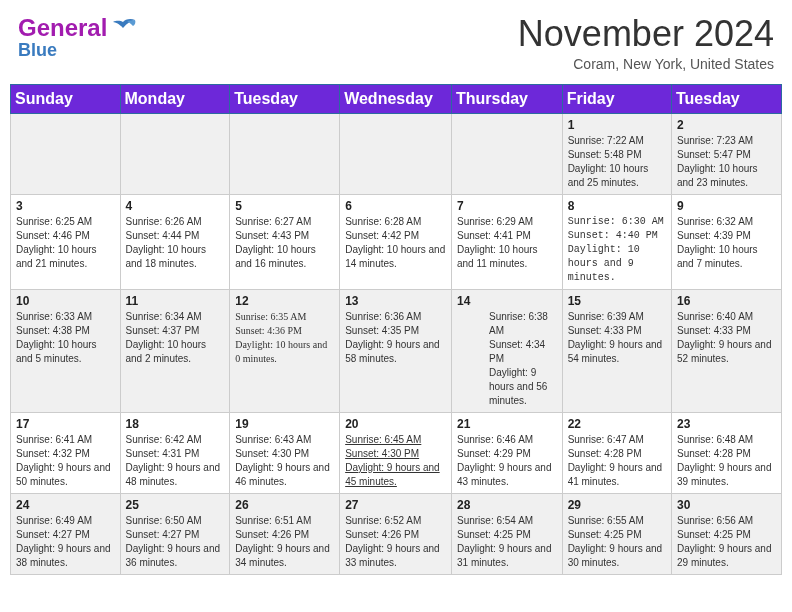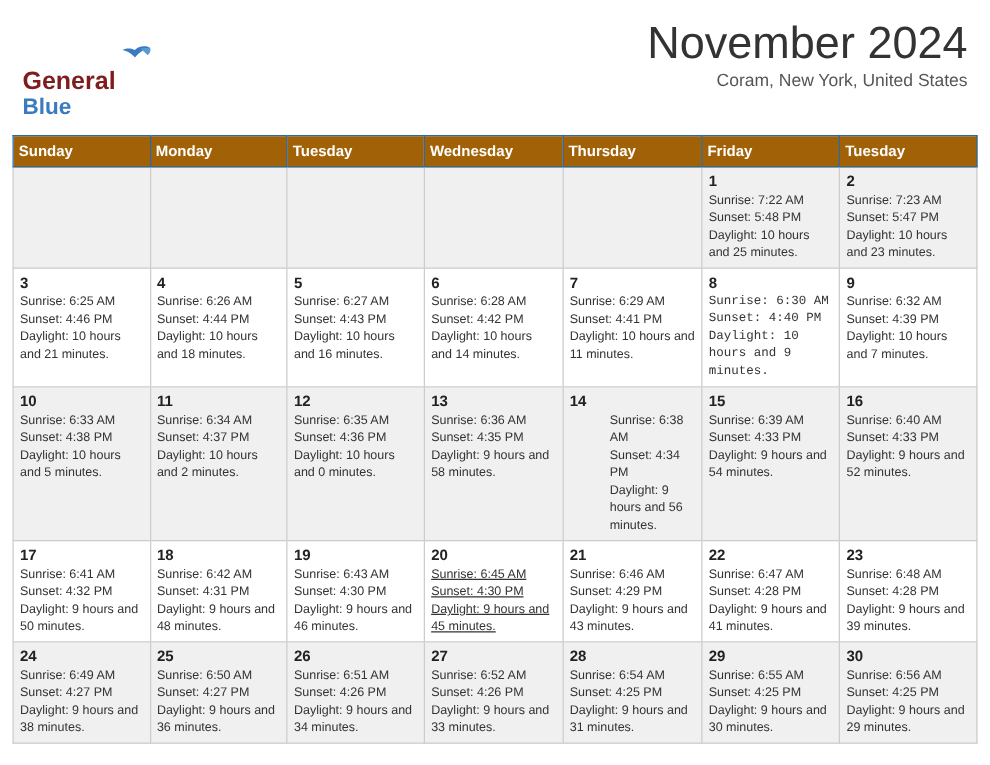--- a/index.html
+++ b/index.html
@@ -20,24 +20,23 @@
     .logo {
       display: flex;
       flex-direction: column;
       align-items: flex-start;
     }
     .logo-top {
       display: flex;
       align-items: center;
     }
     .logo-text-general {
-      font-size: 20px;
+      font-size: 24px;
       font-weight: bold;
-      color: #7f1d1d;
-      margin-top: 40px;
+      color: #a21caf;
     }
     .logo-bird {
       width: 28px;
       height: 20px;
       margin-left: 2px;
     }
     .logo-text-blue {
       font-size: 18px;
       font-weight: bold;
       color: #3a7bbf;
@@ -56,25 +55,25 @@
       font-size: 14px;
       color: #555;
       margin-top: 2px;
     }
     .calendar {
       width: 100%;
       border-collapse: collapse;
       font-size: 10.5px;
     }
     .calendar thead th {
-      background-color: #a16207;
+      background-color: #6d28d9;
       color: #fff;
       padding: 5px 4px;
       text-align: left;
-      font-size: 12px;
+      font-size: 16px;
       font-weight: bold;
       border: 1px solid #2c6aa0;
     }
     .calendar tbody td {
       vertical-align: top;
       border: 1px solid #ccc;
       padding: 4px 5px;
       width: 113px;
       min-height: 80px;
     }
@@ -204,21 +203,21 @@
 Daylight: 10 hours and 5 minutes.</div>
         </td>
         <td>
           <span class="day-num">11</span>
           <div class="day-info" style="white-space: pre-line;">Sunrise: 6:34 AM
 Sunset: 4:37 PM
 Daylight: 10 hours and 2 minutes.</div>
         </td>
         <td>
           <span class="day-num">12</span>
-          <div class="day-info" style="white-space: pre-line;">Sunrise: 6:35 AM
+          <div class="day-info" style="white-space: pre-line; font-family: Liberation Serif, serif;">Sunrise: 6:35 AM
 Sunset: 4:36 PM
 Daylight: 10 hours and 0 minutes.</div>
         </td>
         <td>
           <span class="day-num">13</span>
           <div class="day-info" style="white-space: pre-line;">Sunrise: 6:36 AM
 Sunset: 4:35 PM
 Daylight: 9 hours and 58 minutes.</div>
         </td>
         <td>

